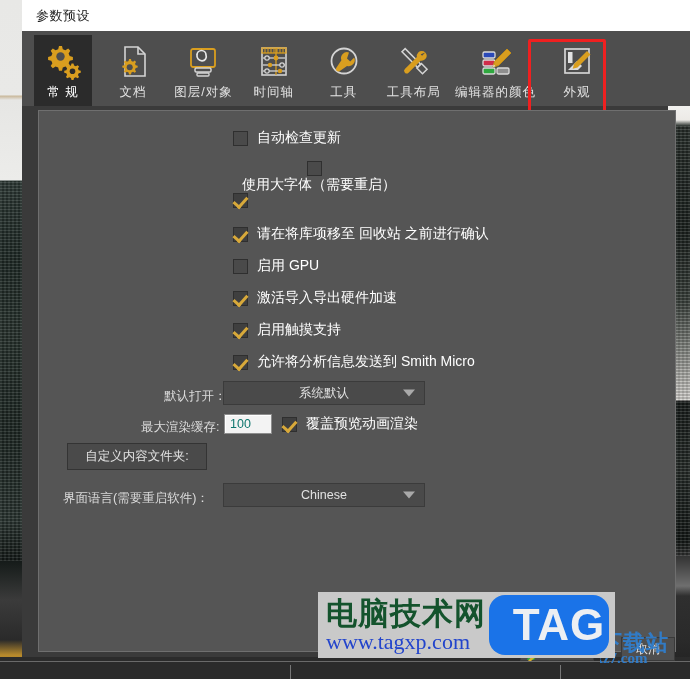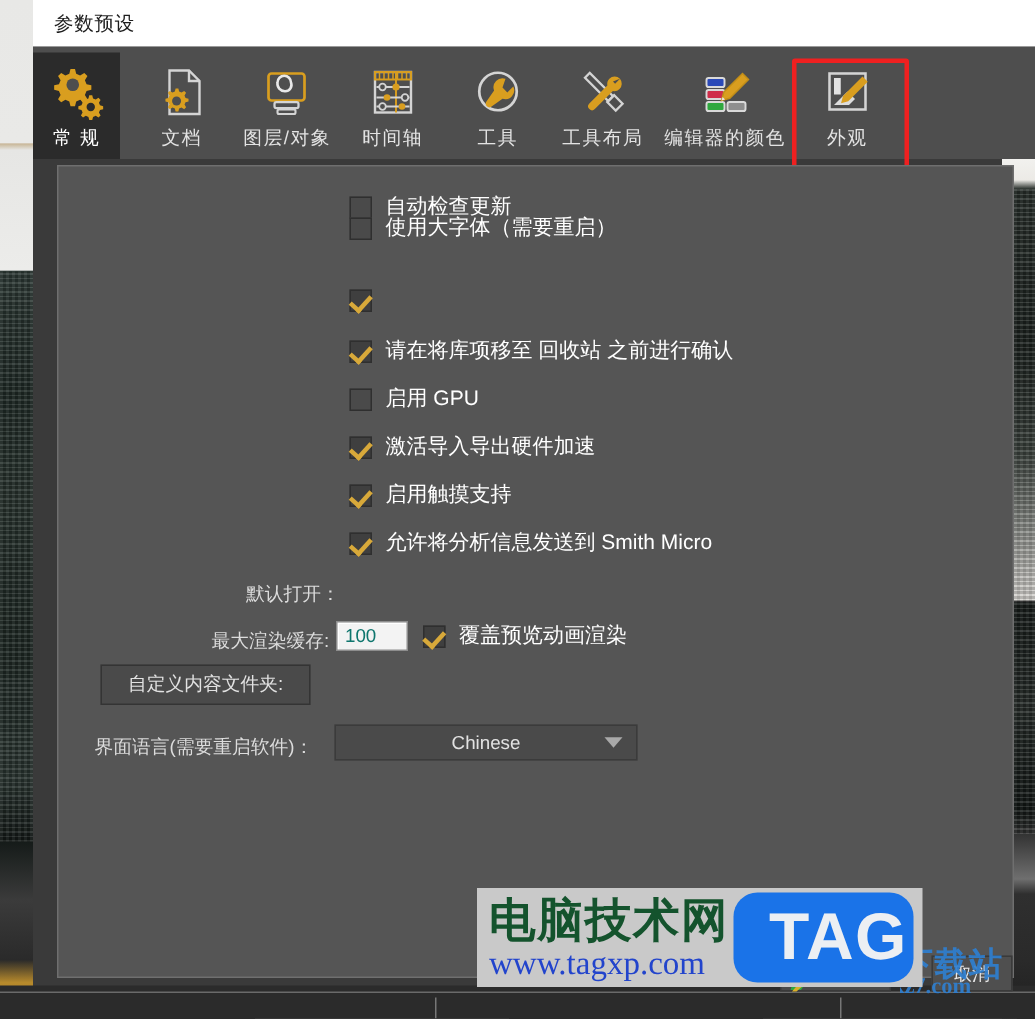--- a/index.html
+++ b/index.html
@@ -57,21 +57,21 @@
   #titlebar .ttl{
     position:absolute;left:14px;top:7px;
     font-size:13px;color:#1d1d1d;letter-spacing:.5px;
   }
 
   #tabbar{
     position:absolute;left:22px;top:31px;width:668px;height:75px;
     background:#4e4e4e;
   }
   #tabstrip{
-    position:absolute;left:0;top:4px;width:572px;height:71px;
+    position:absolute;left:12px;top:4px;width:572px;height:71px;
     display:flex;
     gap:12px;
   }
   .tab{
     width:83.5px;height:71px;position:relative;
     display:flex;flex-direction:column;align-items:center;justify-content:flex-start;
     cursor:default;
   }
   .tab.active{background:#2b2b2b;}
   .tab .ico{height:44px;width:46px;margin-top:5px;display:flex;align-items:center;justify-content:center;}
@@ -331,21 +331,21 @@
     <div id="redbox"></div>
   </div>
 
   <div id="panel">
 
     <div class="row" style="left:194px;top:18px;">
       <div class="cb"></div>
       <div class="cb-label">自动检查更新</div>
     </div>
 
-    <div class="row" style="left:194px;top:32px;">
+    <div class="row" style="left:194px;top:50px;flex-direction:column;">
       <div class="cb"></div>
       <div class="cb-label">使用大字体（需要重启）</div>
     </div>
 
     <div class="row" style="left:194px;top:82px;">
       <div class="cb on"></div>
     </div>
 
     <div class="row" style="left:194px;top:114px;text-align:center;">
       <div class="cb on"></div>
@@ -366,20 +366,24 @@
       <div class="cb on"></div>
       <div class="cb-label">启用触摸支持</div>
     </div>
 
     <div class="row" style="left:194px;top:242px;">
       <div class="cb on"></div>
       <div class="cb-label">允许将分析信息发送到 Smith Micro</div>
     </div>
 
     <div class="flabel" style="position:absolute;left:125px;top:277px;">默认打开：</div>
+    <div class="combo" style="position:absolute;left:184px;top:270px;width:200px;">
+      <span>系统默认</span>
+      <span class="arrow"></span>
+    </div>
 
     <div class="flabel" style="position:absolute;left:102px;top:308px;">最大渲染缓存:</div>
     <div class="numinput" style="position:absolute;left:185px;top:303px;">100</div>
     <div class="row" style="left:243px;top:304px;">
       <div class="cb on"></div>
       <div class="cb-label">覆盖预览动画渲染</div>
     </div>
 
     <div class="btn" style="position:absolute;left:28px;top:332px;width:138px;height:25px;">
       <span>自定义内容文件夹:</span>

